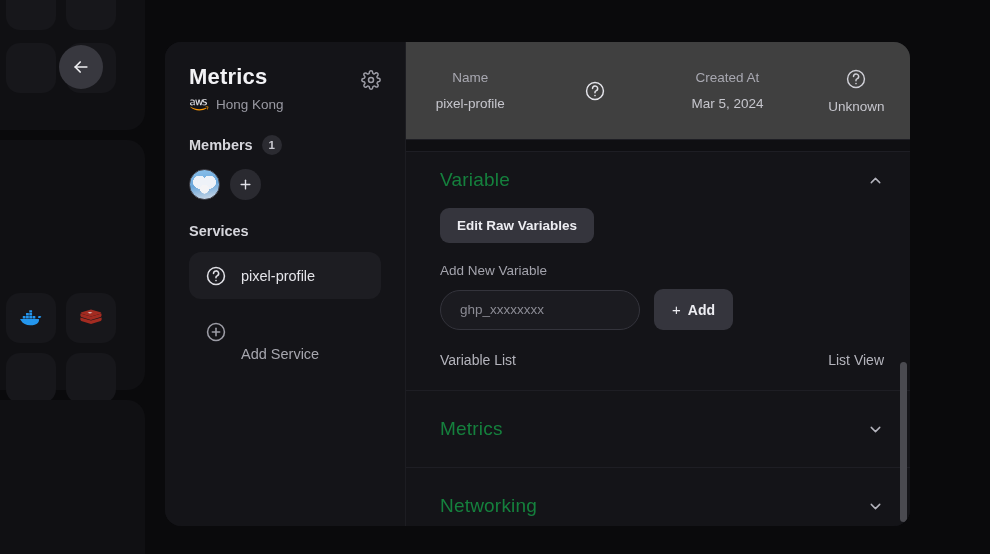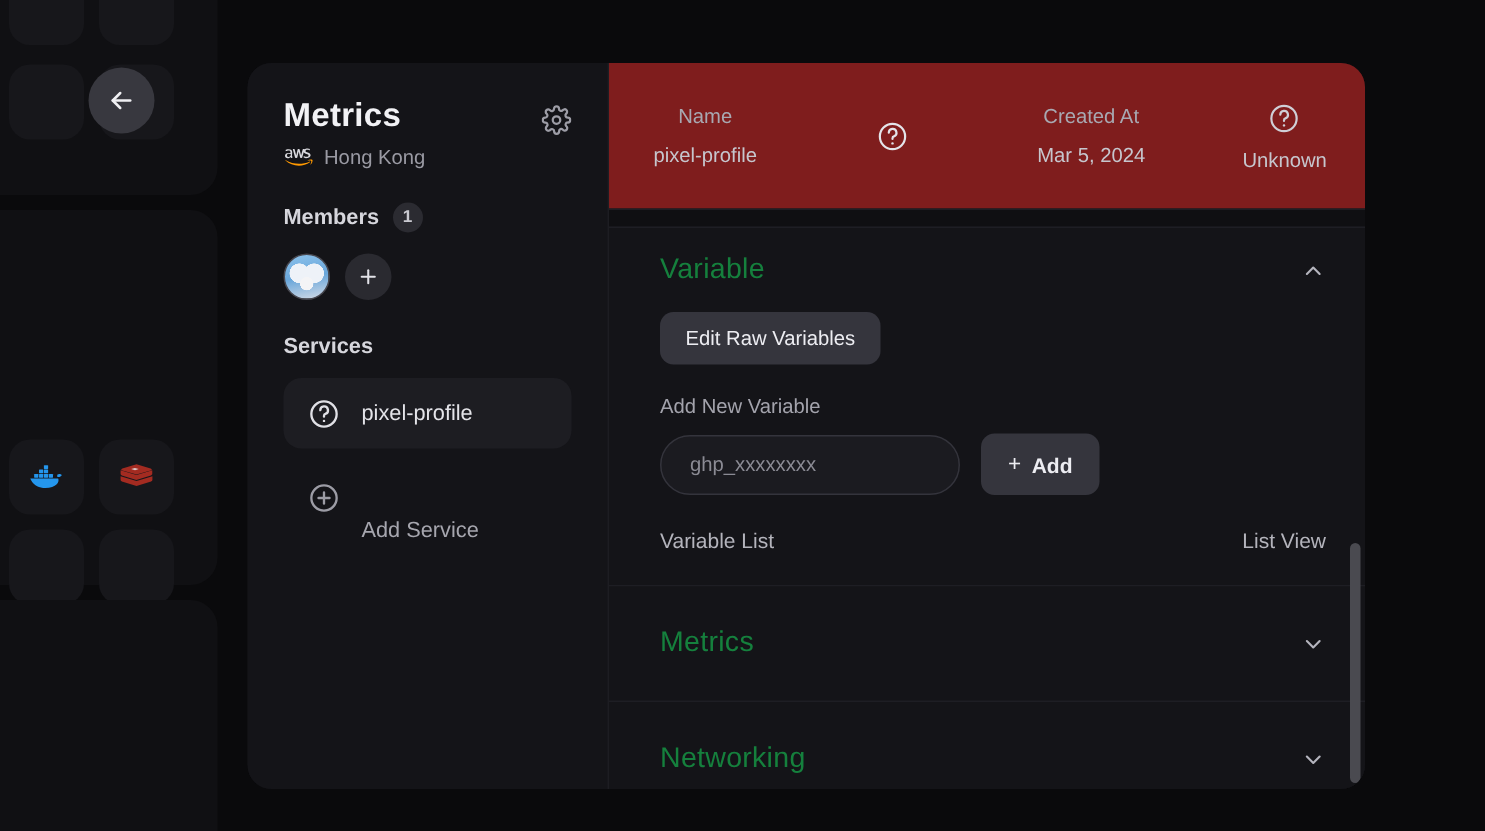--- a/index.html
+++ b/index.html
@@ -134,21 +134,21 @@
   .content {
     flex: 1; position: relative;
     background: #121216;
     border-left: 1px solid #1d1d22;
     overflow: hidden;
   }
 
   .meta-header {
     display: flex; align-items: center;
     height: 97px; padding: 0 18px 0 22px;
-    background: #7f1d1d;
+    background: #404040;
     gap: 44px;
   }
   .meta-cell { text-align: center; }
   .meta-label { color: #a8a8b1; font-size: 13.5px; margin-bottom: 11px; }
   .meta-value { color: #c6c6cd; font-size: 13.5px; }
   .meta-cell.name     { width: 128px; }
   .meta-cell.qmark    { width: 118px; display:flex; align-items:center; justify-content:center; }
   .meta-cell.created  { width: 150px; }
   .meta-cell.status   { width: 108px; }
   .qmark-icon { width: 22px; height: 22px; }
@@ -163,21 +163,21 @@
   }
   .section-head {
     display: flex; align-items: center; justify-content: space-between;
     height: 56px; cursor: pointer;
   }
   .section-head-title { color: #15803d; font-size: 19px; font-weight: 400; letter-spacing: .2px; }
   .chev { width: 17px; height: 17px; }
 
   .pill-btn {
     background: #35353d; border: none; color: #ededf2;
-    font-size: 13.5px; font-weight: 400;
+    font-size: 13.5px; font-weight: 700;
     padding: 10px 17px; border-radius: 9px; cursor: pointer;
     font-family: "Liberation Sans", sans-serif;
   }
 
   .subhead { color: #a3a3ac; font-size: 13.5px; margin: 20px 0 11px 0; }
 
   .var-row { display: flex; align-items: center; gap: 14px; }
   .input {
     height: 40px; border-radius: 20px;
     background: #1b1b20; border: 1px solid #34343c;

